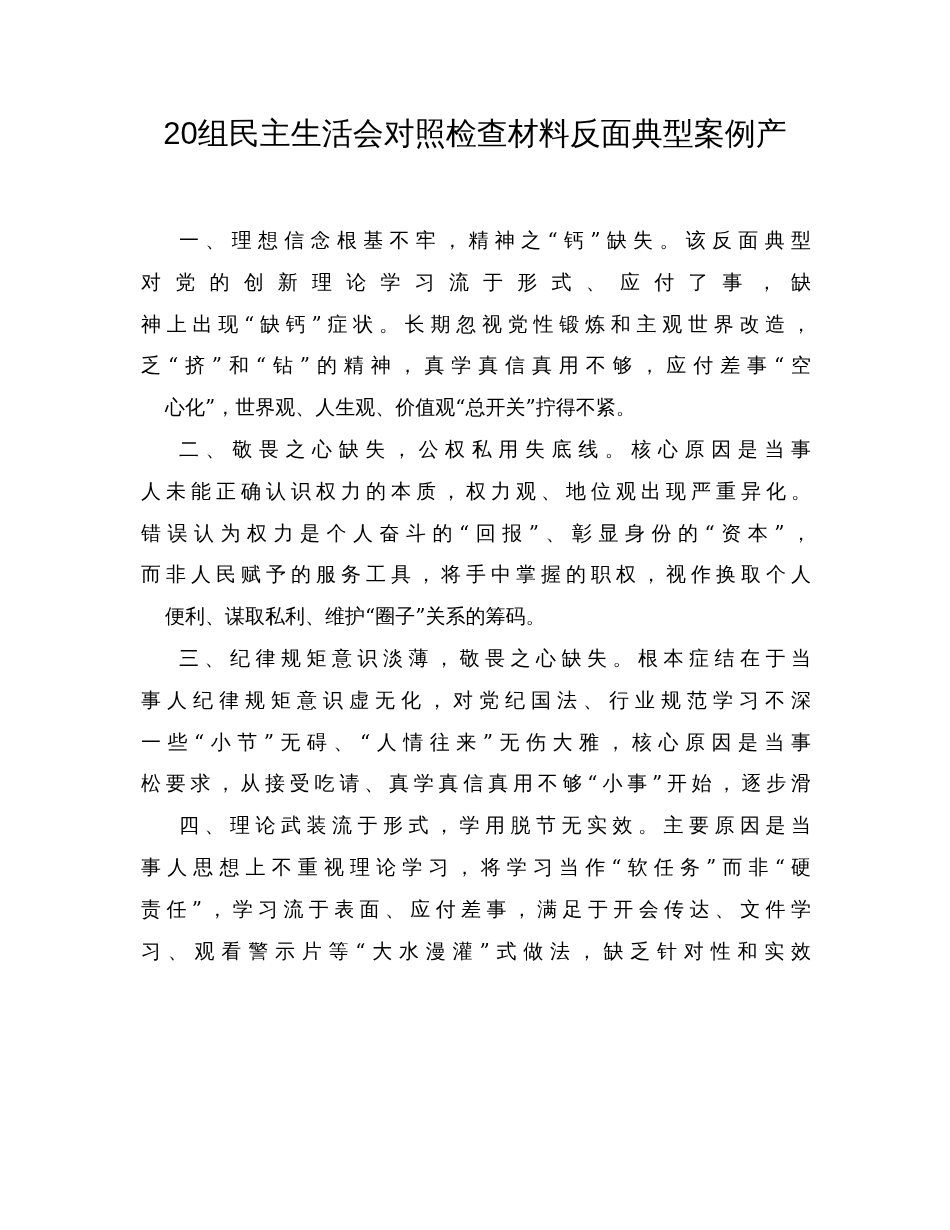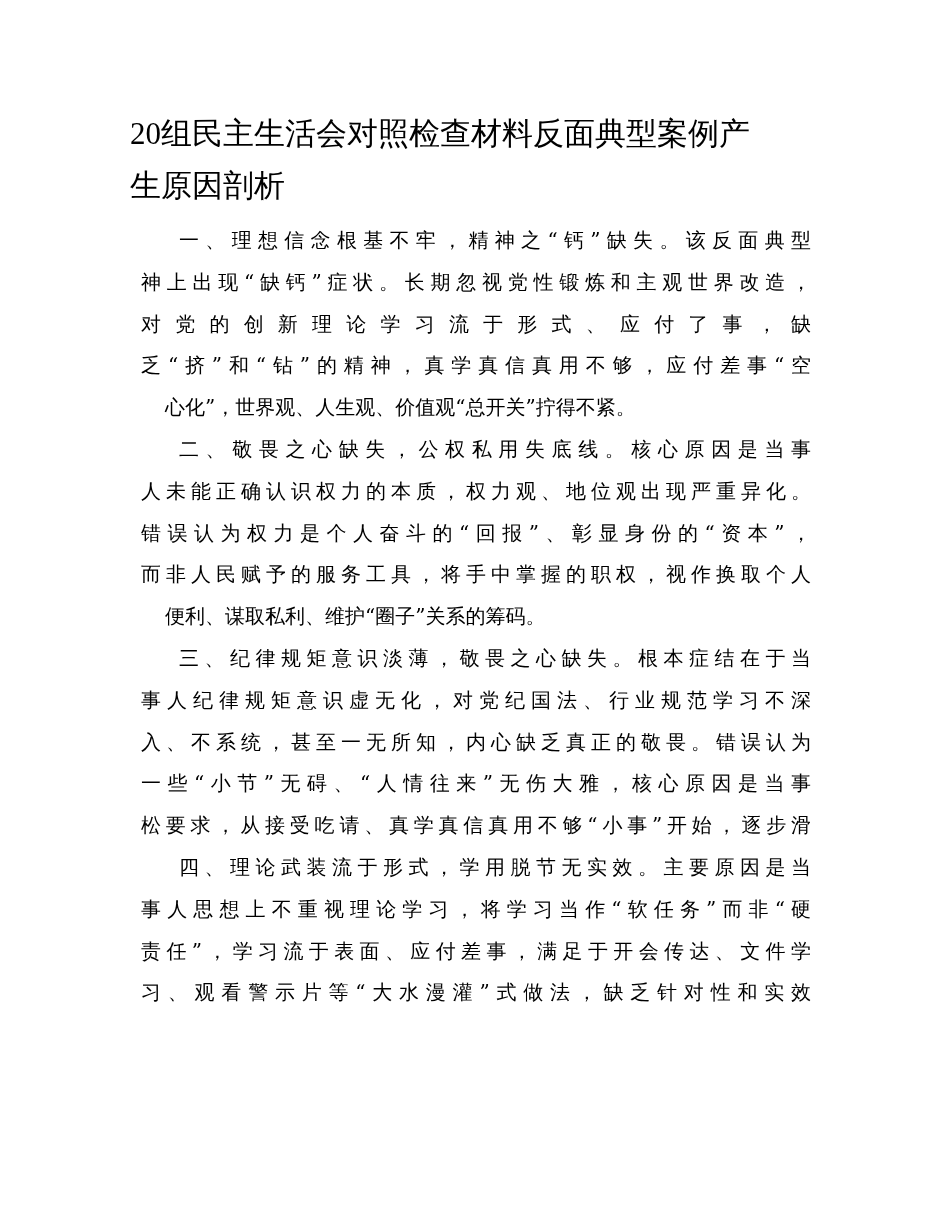--- a/index.html
+++ b/index.html
@@ -20,21 +20,22 @@
       top: 0;
       width: 950px;
       height: 1230px;
       background: #ffffff;
     }
     .title {
       position: absolute;
       left: 130px;
       top: 108px;
       width: 690px;
-      font-family: Liberation Serif, serif;
+      text-align: center;
+      font-family: Liberation Sans, sans-serif;
       font-size: 31px;
       line-height: 52px;
       font-weight: normal;
       margin: 0;
       letter-spacing: 0px;
     }
     .body-text {
       position: absolute;
       left: 141px;
       top: 220px;
@@ -57,42 +58,40 @@
     .line.indent {
       padding-left: 38px;
     }
   </style>
 </head>
 <body>
 
 <div class="page">
   <h1 class="title">
     <span style="display:block">20组民主生活会对照检查材料反面典型案例产</span>
-    <span style="display:block">生原因剖析</span>
   </h1>
 
   <div class="body-text">
     <div>
       <span class="line indent">一、理想信念根基不牢，精神之“钙”缺失。该反面典型</span>
+      <span class="line">对党的创新理论学习流于形式、应付了事，缺</span>
       <span class="line">神上出现“缺钙”症状。长期忽视党性锻炼和主观世界改造，</span>
-      <span class="line">对党的创新理论学习流于形式、应付了事，缺</span>
       <span class="line">乏“挤”和“钻”的精神，真学真信真用不够，应付差事“空</span>
       <span class="line last">心化”，世界观、人生观、价值观“总开关”拧得不紧。</span>
     </div>
     <div>
       <span class="line indent">二、敬畏之心缺失，公权私用失底线。核心原因是当事</span>
       <span class="line">人未能正确认识权力的本质，权力观、地位观出现严重异化。</span>
       <span class="line">错误认为权力是个人奋斗的“回报”、彰显身份的“资本”，</span>
       <span class="line">而非人民赋予的服务工具，将手中掌握的职权，视作换取个人</span>
       <span class="line last">便利、谋取私利、维护“圈子”关系的筹码。</span>
     </div>
     <div>
       <span class="line indent">三、纪律规矩意识淡薄，敬畏之心缺失。根本症结在于当</span>
       <span class="line">事人纪律规矩意识虚无化，对党纪国法、行业规范学习不深</span>
-      <span class="line">入、不系统，甚至一无所知，内心缺乏真正的敬畏。错误认为</span>
       <span class="line">一些“小节”无碍、“人情往来”无伤大雅，核心原因是当事</span>
       <span class="line">松要求，从接受吃请、真学真信真用不够“小事”开始，逐步滑</span>
     </div>
     <div>
       <span class="line indent">四、理论武装流于形式，学用脱节无实效。主要原因是当</span>
       <span class="line">事人思想上不重视理论学习，将学习当作“软任务”而非“硬</span>
       <span class="line">责任”，学习流于表面、应付差事，满足于开会传达、文件学</span>
       <span class="line">习、观看警示片等“大水漫灌”式做法，缺乏针对性和实效</span>
     </div>
   </div>

